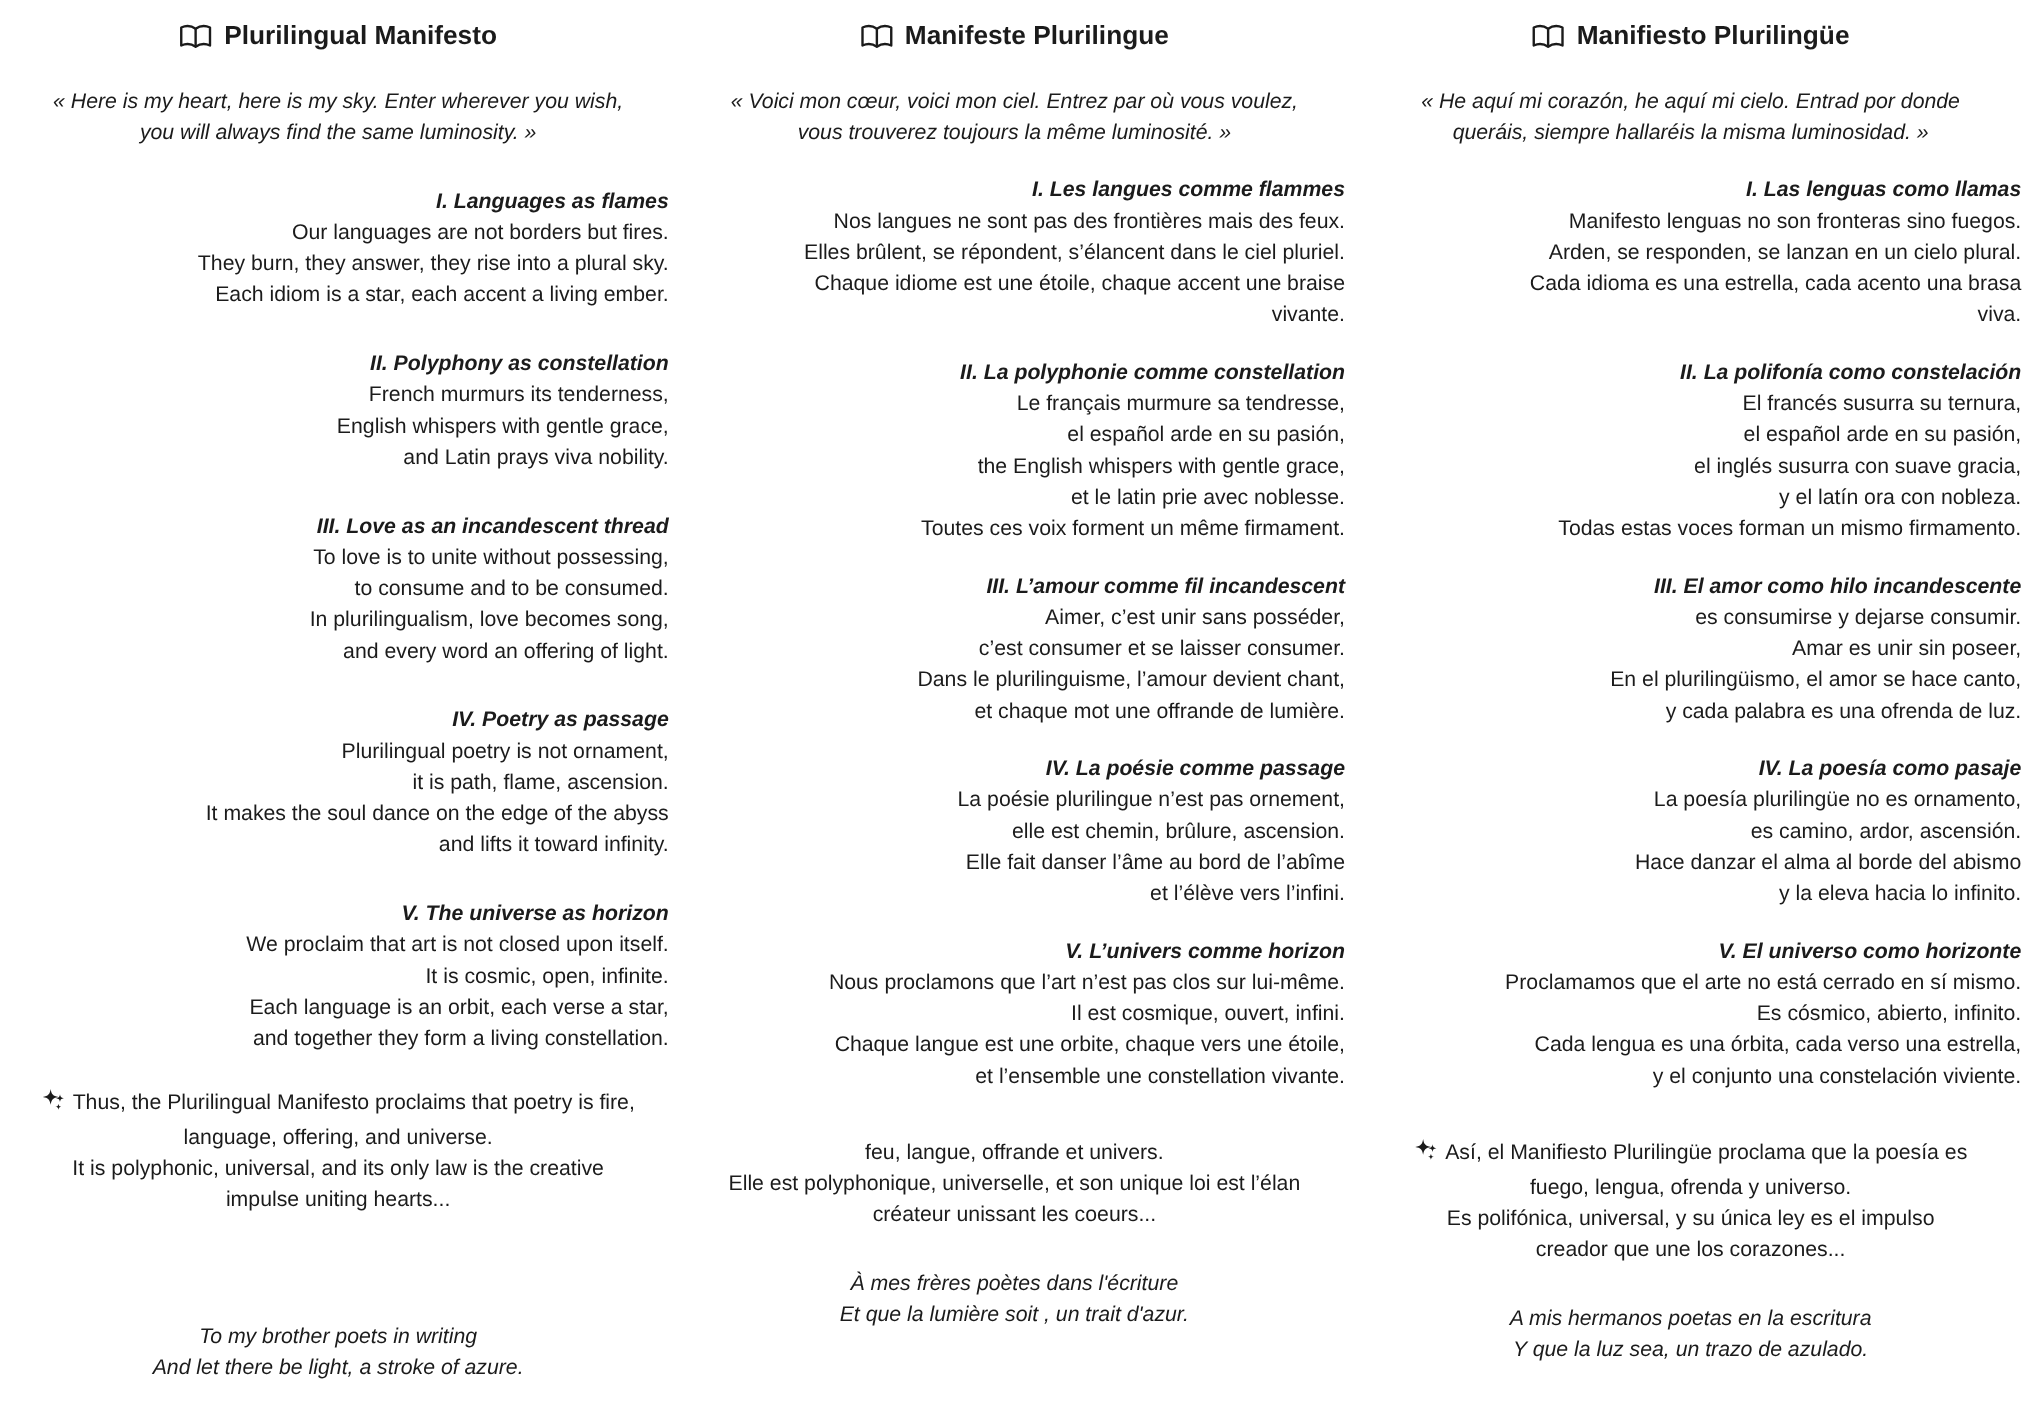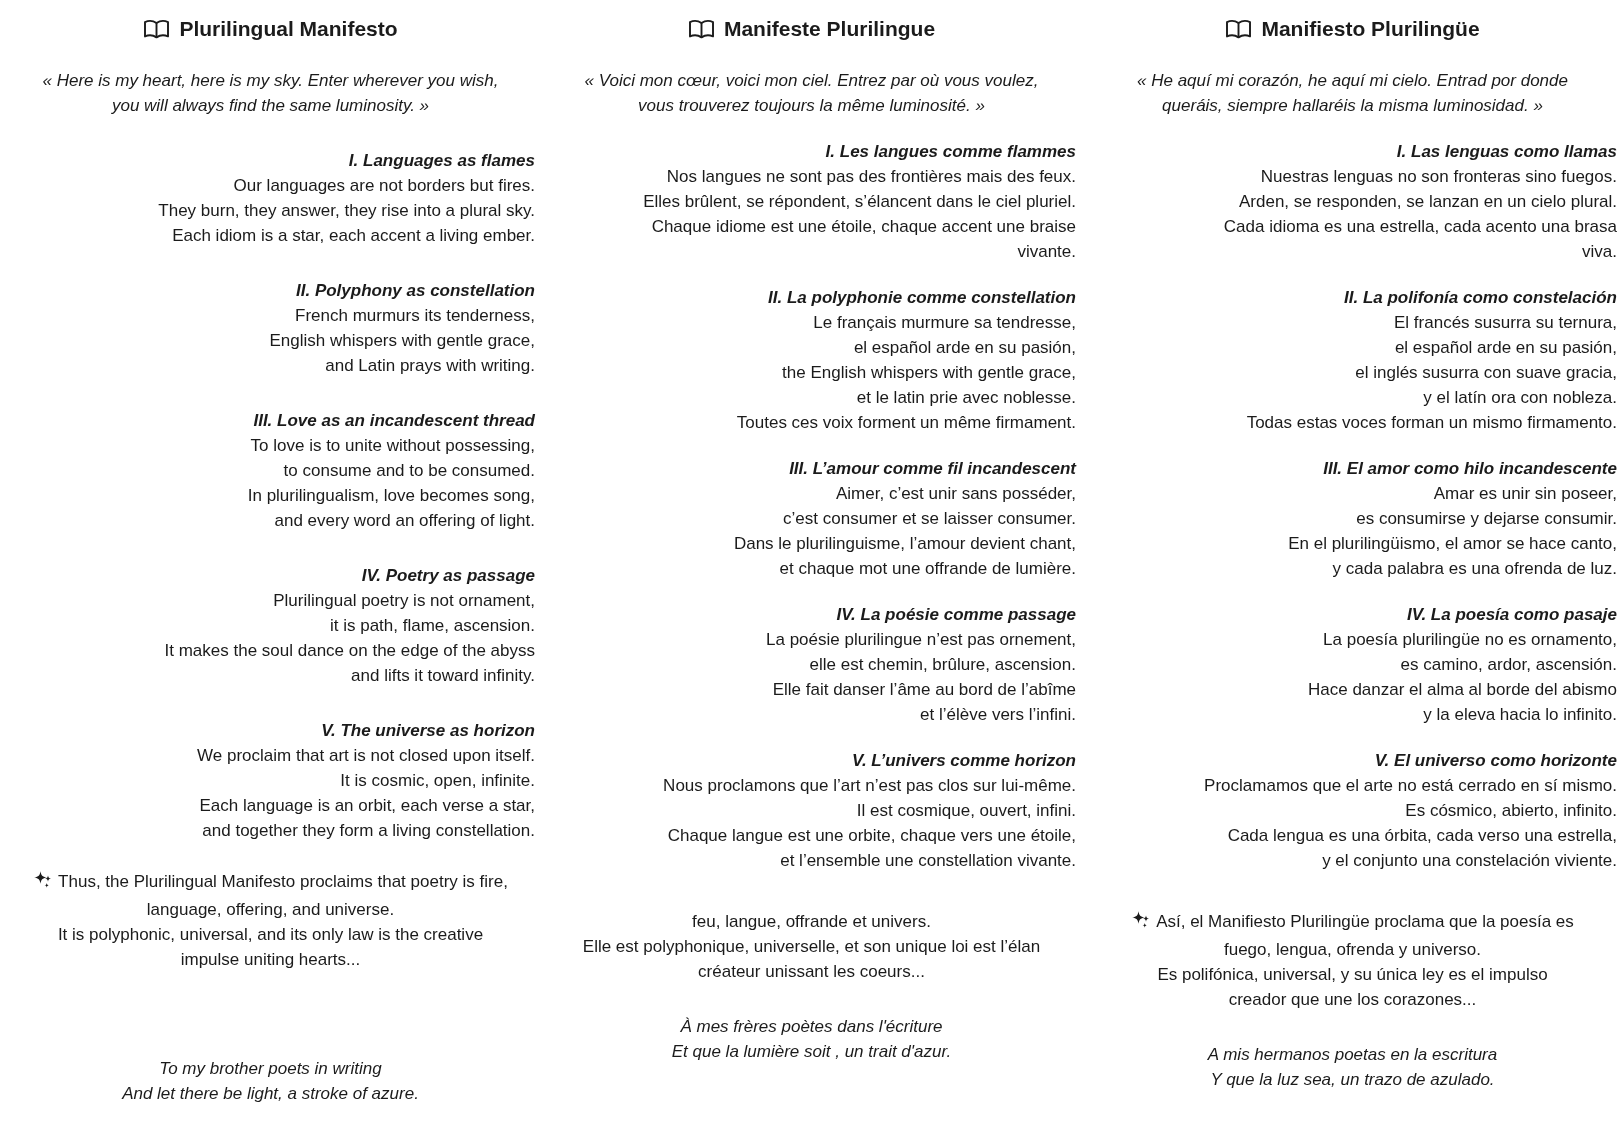--- a/index.html
+++ b/index.html
@@ -85,21 +85,21 @@
           <div class="line"><span>Our languages are not borders but fires.</span></div>
           <div class="line"><span>They burn, they answer, they rise into a plural sky.</span></div>
           <div class="line"><span>Each idiom is a star, each accent a living ember.</span></div>
         </div>
     </div>
     <div class="section">
       <div class="heading">II. Polyphony as constellation</div>
       <div class="verse">
           <div class="line"><span>French murmurs its tenderness,</span></div>
           <div class="line"><span>English whispers with gentle grace,</span></div>
-          <div class="line"><span>and Latin prays with writing.</span></div>
+          <div class="line"><span>and Latin prays viva nobility.</span></div>
         </div>
     </div>
     <div class="section">
       <div class="heading">III. Love as an incandescent thread</div>
       <div class="verse">
           <div class="line"><span>To love is to unite without possessing,</span></div>
           <div class="line"><span>to consume and to be consumed.</span></div>
           <div class="line"><span>In plurilingualism, love becomes song,</span></div>
           <div class="line"><span>and every word an offering of light.</span></div>
         </div>
@@ -225,41 +225,41 @@
       <span>Manifiesto Plurilingüe</span>
     </h1>
     <div class="epigraph">
         <div class="line"><span>« He aquí mi corazón, he aquí mi cielo. Entrad por donde</span></div>
         <div class="line"><span>queráis, siempre hallaréis la misma luminosidad. »</span></div>
       </div>
 
     <div class="section">
       <div class="heading">I. Las lenguas como llamas</div>
       <div class="verse">
-          <div class="line"><span>Nuestras lenguas no son fronteras sino fuegos.</span></div>
+          <div class="line"><span>Manifesto lenguas no son fronteras sino fuegos.</span></div>
           <div class="line"><span>Arden, se responden, se lanzan en un cielo plural.</span></div>
           <div class="line"><span>Cada idioma es una estrella, cada acento una brasa</span></div>
           <div class="line"><span>viva.</span></div>
         </div>
     </div>
     <div class="section">
       <div class="heading">II. La polifonía como constelación</div>
       <div class="verse">
           <div class="line"><span>El francés susurra su ternura,</span></div>
           <div class="line"><span>el español arde en su pasión,</span></div>
           <div class="line"><span>el inglés susurra con suave gracia,</span></div>
           <div class="line"><span>y el latín ora con nobleza.</span></div>
           <div class="line"><span>Todas estas voces forman un mismo firmamento.</span></div>
         </div>
     </div>
     <div class="section">
       <div class="heading">III. El amor como hilo incandescente</div>
       <div class="verse">
+          <div class="line"><span>es consumirse y dejarse consumir.</span></div>
           <div class="line"><span>Amar es unir sin poseer,</span></div>
-          <div class="line"><span>es consumirse y dejarse consumir.</span></div>
           <div class="line"><span>En el plurilingüismo, el amor se hace canto,</span></div>
           <div class="line"><span>y cada palabra es una ofrenda de luz.</span></div>
         </div>
     </div>
     <div class="section">
       <div class="heading">IV. La poesía como pasaje</div>
       <div class="verse">
           <div class="line"><span>La poesía plurilingüe no es ornamento,</span></div>
           <div class="line"><span>es camino, ardor, ascensión.</span></div>
           <div class="line"><span>Hace danzar el alma al borde del abismo</span></div>

